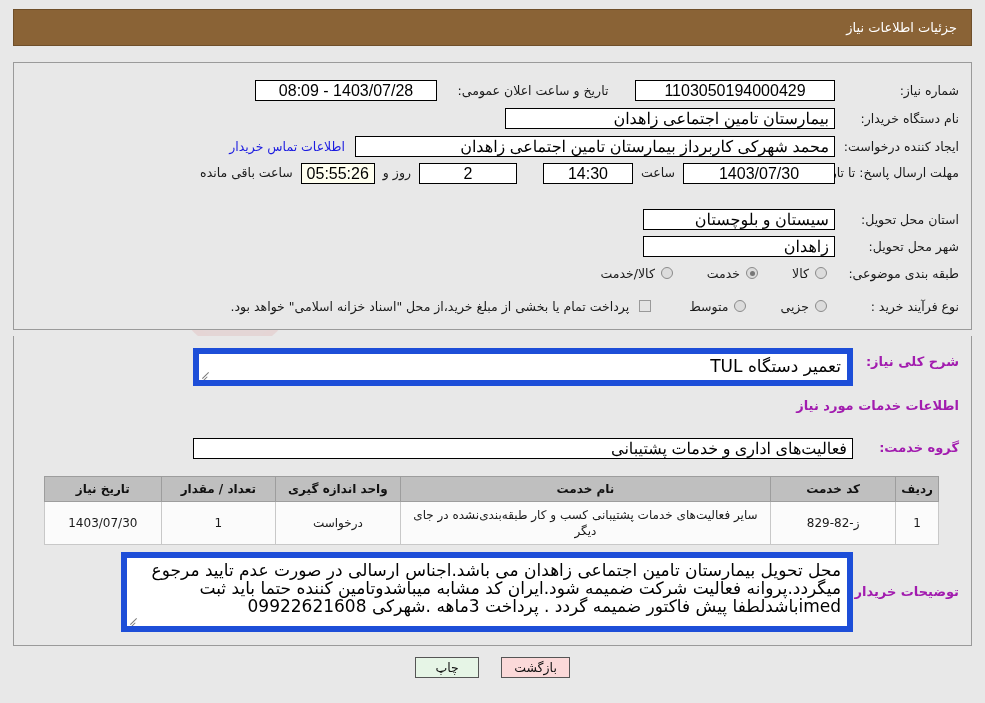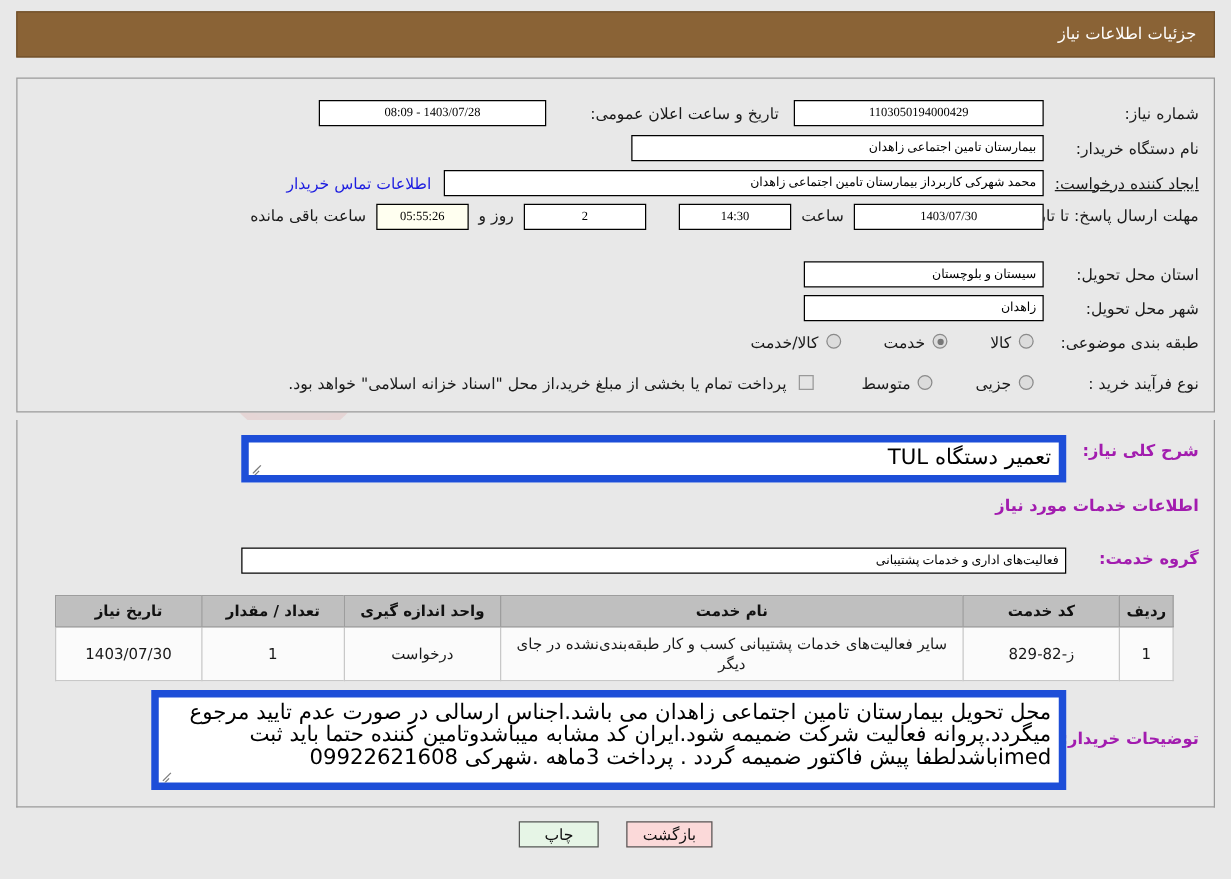--- a/index.html
+++ b/index.html
@@ -68,27 +68,27 @@
     color: #1a1a1a;
     white-space: nowrap;
     text-align: right;
   }
   .fld {
     box-sizing: border-box;
     border: 1px solid #000000;
     background: #ffffff;
     height: 21px;
     line-height: 19px;
-    font-size: 10px;
+    font-size: 16px;
     color: #000000;
     padding: 0 5px;
     text-align: center;
     white-space: nowrap;
     overflow: hidden;
-    font-family: Liberation Serif, serif;
+    font-family: Liberation Sans, sans-serif;
   }
   .fld.rt { text-align: right; }
   .fld.cream { background: #fffff0; }
 
   .linktext {
     font-size: 12.5px;
     color: #1c1ce0;
     white-space: nowrap;
     cursor: pointer;
   }
@@ -228,31 +228,31 @@
     <span class="t">جزئیات اطلاعات نیاز</span>
   </div>
 
   <div class="panel" id="panel-top">
 
     <div class="row" style="top:16px; right:12px;">
       <span class="lbl" style="width:118px;">شماره نیاز:</span>
       <span class="fld" style="width:200px; margin-right:6px;">1103050194000429</span>
     </div>
     <div class="row" style="top:16px; right:348px;">
-      <span class="lbl" style="width:180px;">تاریخ و ساعت اعلان عمومی:</span>
+      <span class="lbl" style="width:180px;text-align:center;">تاریخ و ساعت اعلان عمومی:</span>
       <span class="fld" style="width:182px; margin-right:6px;">1403/07/28 - 08:09</span>
     </div>
 
     <div class="row" style="top:44px; right:12px;">
       <span class="lbl" style="width:118px;">نام دستگاه خریدار:</span>
       <span class="fld rt" style="width:330px; margin-right:6px;">بیمارستان تامین اجتماعی زاهدان</span>
     </div>
 
     <div class="row" style="top:72px; right:12px;">
-      <span class="lbl" style="width:118px;text-decoration:underline;">ایجاد کننده درخواست:</span>
+      <span class="lbl" style="width:118px;">ایجاد کننده درخواست:</span>
       <span class="fld rt" style="width:480px; margin-right:6px;">محمد شهرکی کاربرداز بیمارستان تامین اجتماعی زاهدان</span>
       <span class="linktext" style="margin-right:10px;">اطلاعات تماس خریدار</span>
     </div>
 
     <div class="row" style="top:100px; right:12px; height:34px; align-items:flex-start;">
       <span class="lbl" style="width:118px; line-height:16px; display:block; padding-top:2px;">مهلت ارسال پاسخ: تا تاریخ:</span>
       <span class="fld" style="width:152px; margin-right:6px;">1403/07/30</span>
       <span class="lbl" style="margin-right:8px; padding-top:2px;">ساعت</span>
       <span class="fld" style="width:90px; margin-right:8px;">14:30</span>
       <span class="fld" style="width:98px; margin-right:26px;">2</span>

